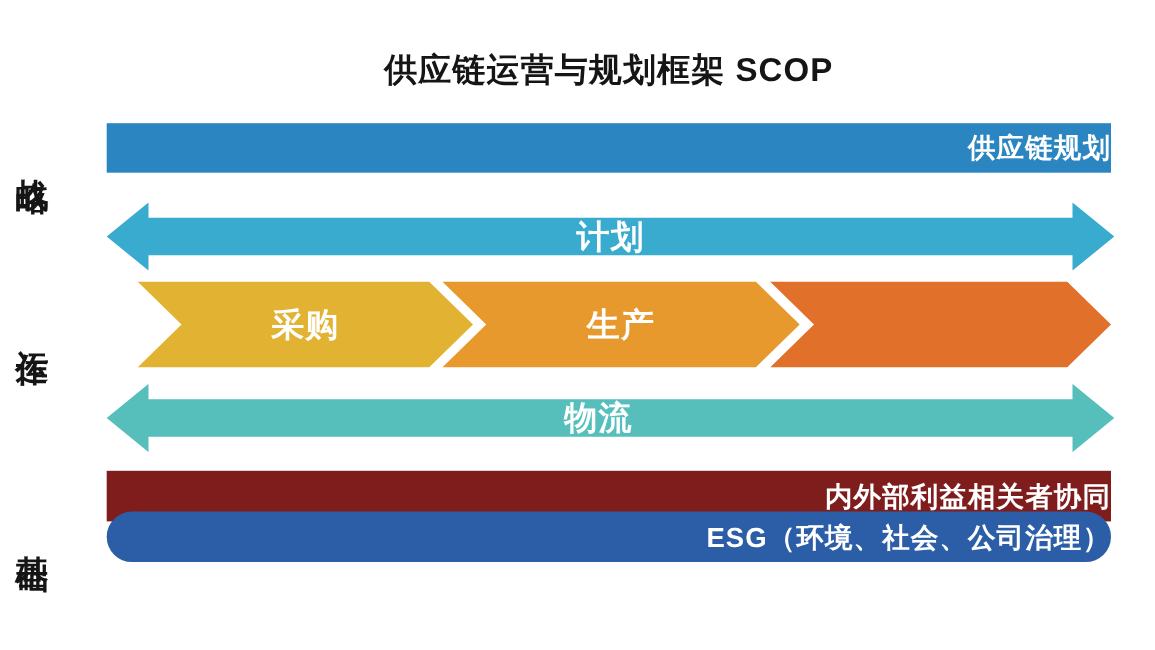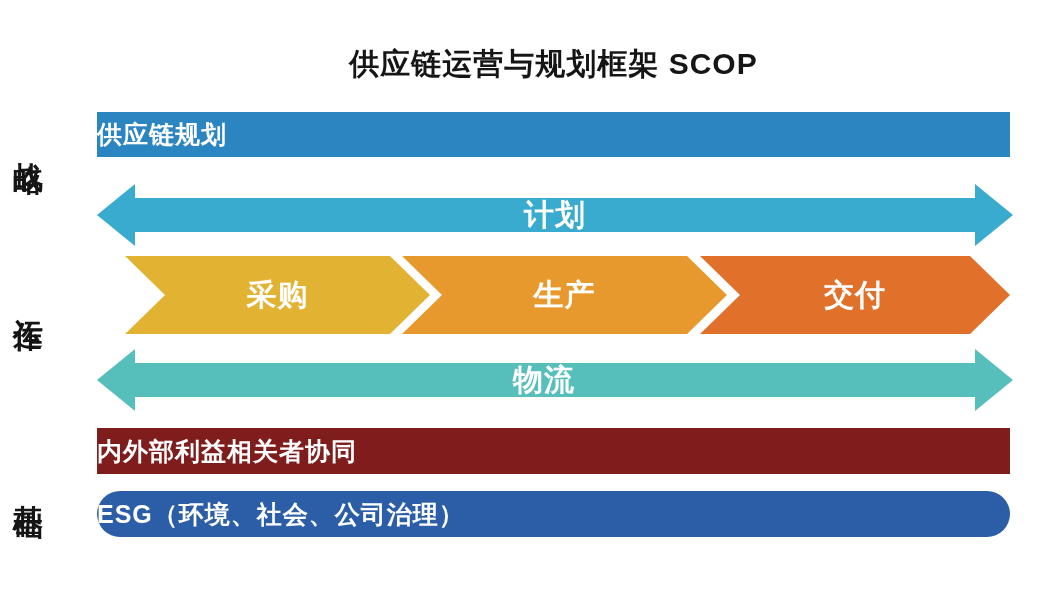--- a/index.html
+++ b/index.html
@@ -44,29 +44,29 @@
   .label-strategy   { top: 104px; height: 76px; }
   .label-operations { top: 260px; height: 76px; }
   .label-foundation { top: 446px; height: 76px; }
 
   .bar {
     position: absolute;
     left: 97px;
     width: 913px;
     display: flex;
     align-items: center;
-    justify-content: flex-start;
+    justify-content: flex-end;
     color: #ffffff;
     font-size: 25px;
     font-weight: bold;
     letter-spacing: 1px;
   }
   .planning-bar      { top: 112px; height: 45px; }
   .collaboration-bar { top: 428px; height: 46px; }
-  .esg-bar           { top: 491px; height: 46px; border-radius: 23px; }
+  .esg-bar           { top: 465px; height: 46px; border-radius: 23px; }
 
   .layer-svg {
     position: absolute;
     left: 97px;
     display: block;
   }
   .plan-arrow-svg      { top: 184px; }
   .chevrons-svg        { top: 256px; }
   .logistics-arrow-svg { top: 349px; }
 
@@ -108,21 +108,20 @@
   </svg>
   <div class="overlay-label plan-label">计划</div>
 
   <svg class="layer-svg chevrons-svg" width="916" height="78" viewBox="0 0 916 78">
     <polygon points="28,0 293,0 333,39 293,78 28,78 68,39" fill="#E2B233"></polygon>
     <polygon points="305,0 590,0 630,39 590,78 305,78 345,39" fill="#E8992E"></polygon>
     <polygon points="603,0 873,0 913,39 873,78 603,78 643,39" fill="#E0702A"></polygon>
   </svg>
   <div class="overlay-label chev-label chev-label-2">生产</div>
   <div class="overlay-label chev-label chev-label-1">采购</div>
-  <div class="overlay-label chev-label chev-label-3">交付</div>
 
   <svg class="layer-svg logistics-arrow-svg" width="916" height="62" viewBox="0 0 916 62">
     <polygon points="38,0 38,14 878,14 878,0 916,31 878,62 878,48 38,48 38,62 0,31" fill="#56BFBB"></polygon>
   </svg>
   <div class="overlay-label logistics-label">物流</div>
 
   <div class="bar collaboration-bar" style="background-color: #7f1d1d;">
     <span>内外部利益相关者协同</span>
   </div>
 

